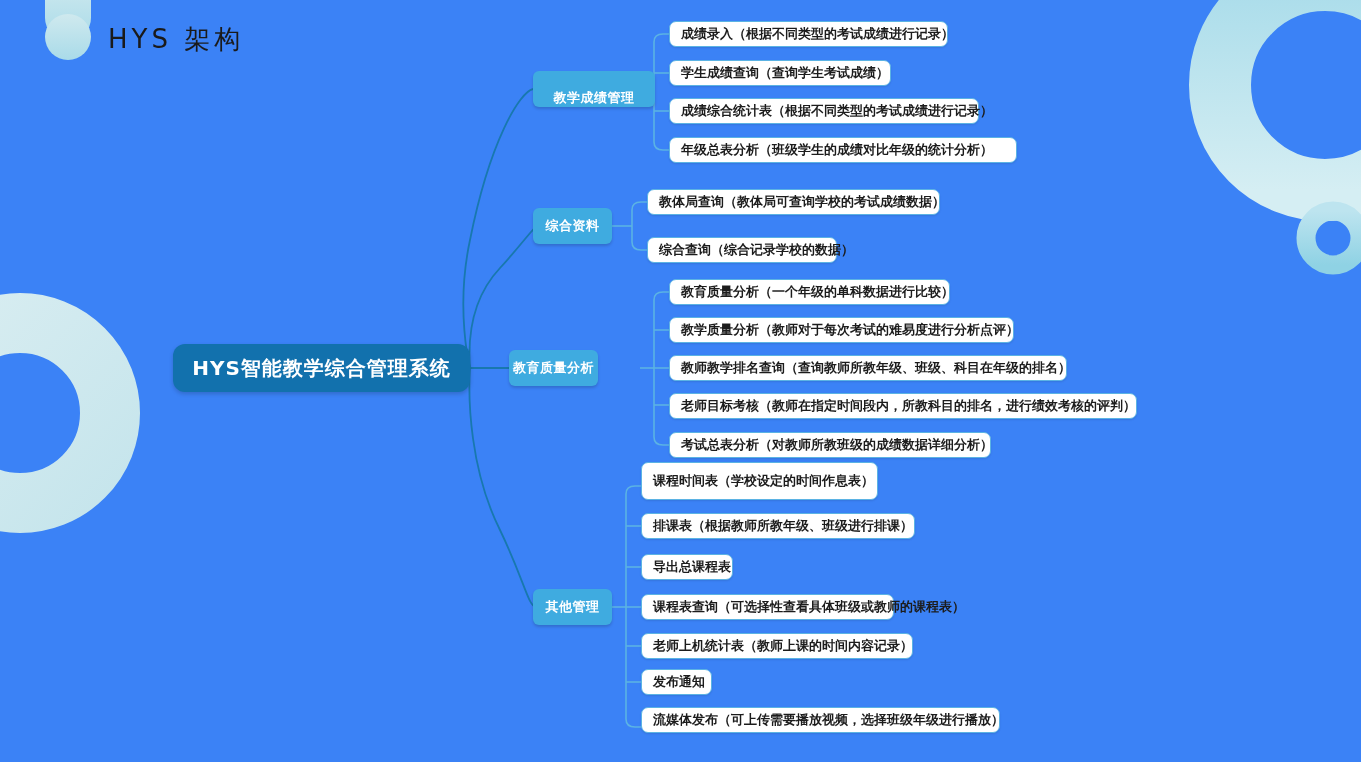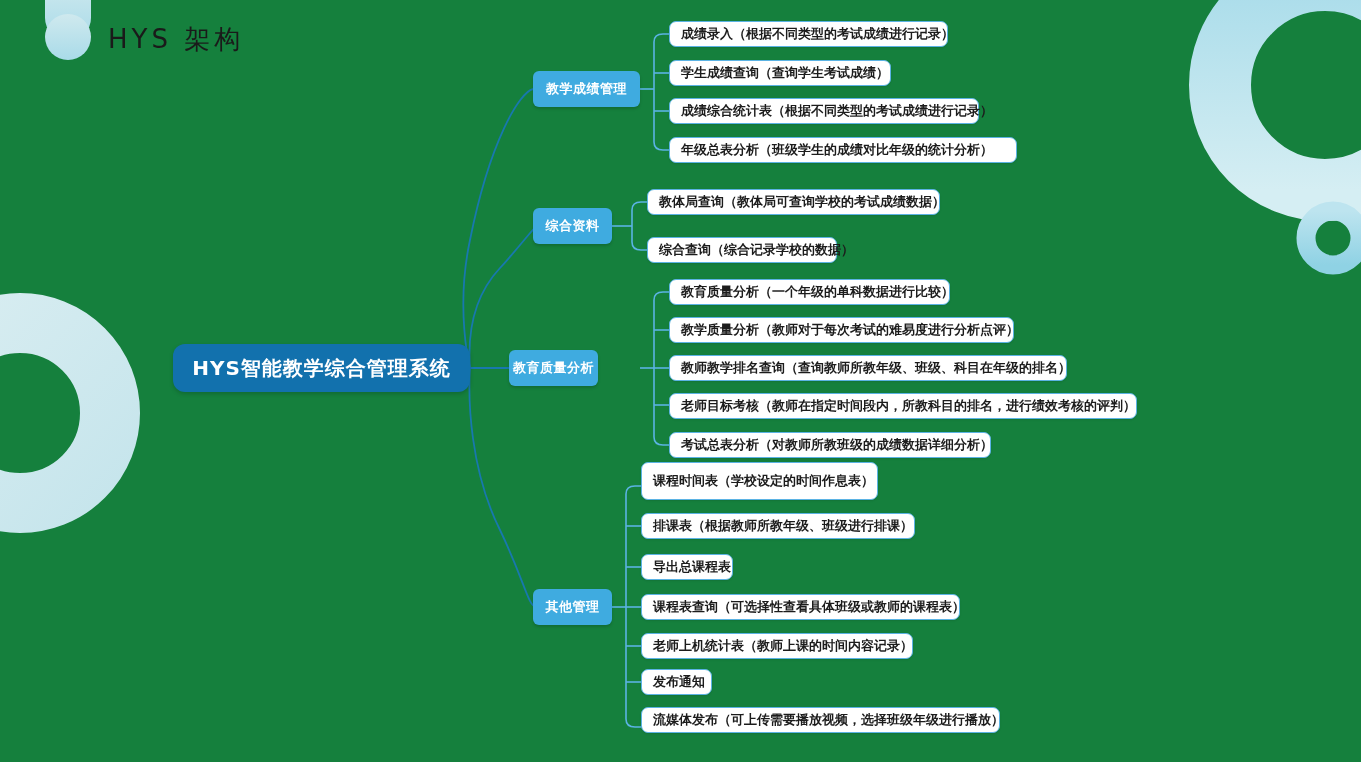--- a/index.html
+++ b/index.html
@@ -7,21 +7,21 @@
     margin: 0; padding: 0;
     width: 1361px; height: 762px;
     background: #ffffff;
     font-family: "Liberation Sans", "DejaVu Sans", sans-serif;
     overflow: hidden;
   }
   #stage {
     position: relative;
     width: 1361px;
     height: 762px;
-    background: #15803d;
+    background: #3b82f6;
     overflow: hidden;
   }
 
   #deco-svg { position:absolute; left:0; top:0; width:1361px; height:762px; }
 
   
   #page-title {
     position: absolute;
     left: 108px; top: 22px;
     font-size: 26px;
@@ -163,21 +163,21 @@
       <path d="M626,646 L641,646"></path>
       <path d="M626,682 L641,682"></path>
       <path d="M626,719 q0,8 9,8 L641,727"></path>
     </g>
   </svg>
 
   <div class="node root-node" style="left:173px; top:344px; width:297px; height:48px;">
     <span>HYS智能教学综合管理系统</span>
   </div>
 
-  <div class="node branch-node" style="left:533px; top:71px; width:107px; height:36px;">
+  <div class="node branch-node" style="left:533px; top:71px; width:122px; height:36px;align-items:flex-end;">
     <span>教学成绩管理</span>
   </div>
 
   <div class="node leaf-node" style="left:669px; top:21px; width:279px; height:26px;">
     <span>成绩录入（根据不同类型的考试成绩进行记录）</span>
   </div>
   <div class="node leaf-node" style="left:669px; top:60px; width:222px; height:26px;font-family:Liberation Mono, monospace;">
     <span>学生成绩查询（查询学生考试成绩）</span>
   </div>
   <div class="node leaf-node" style="left:669px; top:98px; width:310px; height:26px;">
@@ -224,21 +224,21 @@
 
   <div class="node leaf-node" style="left:641px; top:462px; width:237px; height:38px;">
     <span>课程时间表（学校设定的时间作息表）</span>
   </div>
   <div class="node leaf-node" style="left:641px; top:513px; width:274px; height:26px;">
     <span>排课表（根据教师所教年级、班级进行排课）</span>
   </div>
   <div class="node leaf-node" style="left:641px; top:554px; width:92px; height:26px;">
     <span>导出总课程表</span>
   </div>
-  <div class="node leaf-node" style="left:641px; top:594px; width:319px; height:26px;">
+  <div class="node leaf-node" style="left:641px; top:594px; width:253px; height:26px;">
     <span>课程表查询（可选择性查看具体班级或教师的课程表）</span>
   </div>
   <div class="node leaf-node" style="left:641px; top:633px; width:272px; height:26px;">
     <span>老师上机统计表（教师上课的时间内容记录）</span>
   </div>
   <div class="node leaf-node" style="left:641px; top:669px; width:71px; height:26px;">
     <span>发布通知</span>
   </div>
   <div class="node leaf-node" style="left:641px; top:707px; width:359px; height:26px;">
     <span>流媒体发布（可上传需要播放视频，选择班级年级进行播放）</span>

